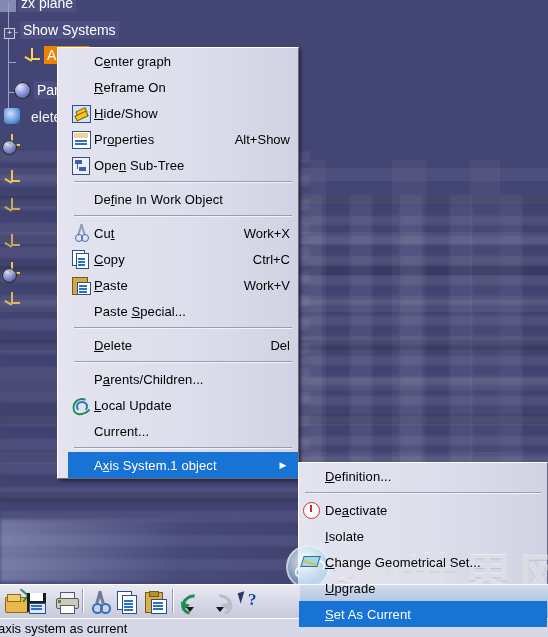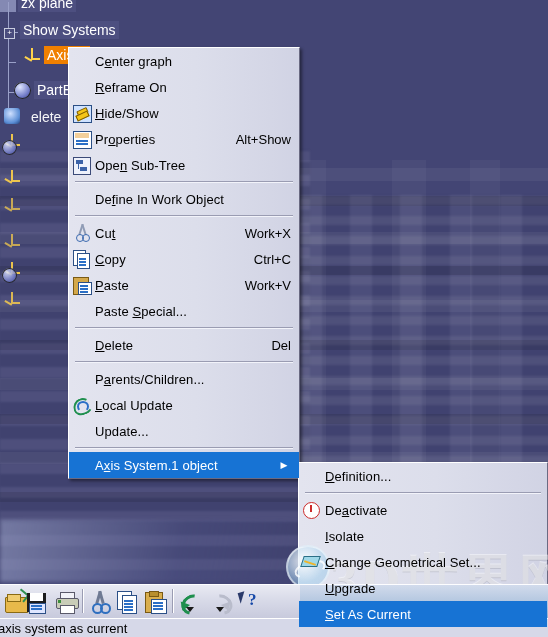--- a/index.html
+++ b/index.html
@@ -70,21 +70,21 @@
     border-right:1px solid #6a6a82;border-bottom:1px solid #6a6a82;
     box-shadow:2px 2px 3px rgba(0,0,0,0.45);
     font-size:13px;color:#000000;
   }
   .menu::before{
     content:"";position:absolute;inset:0;pointer-events:none;
     background:linear-gradient(90deg,#e3e4ef 0%,#dcdeeb 55%,#d1d3e4 100%);
     z-index:0;
   }
   .menu > *{position:relative;z-index:1;}
-  #main-menu{left:68px;top:47px;width:230px;}
+  #main-menu{left:57px;top:47px;width:230px;padding-left:10px;}
   #sub-menu{left:298px;top:462px;width:248px;}
 
   .mi{height:26px;display:flex;align-items:center;padding:0 8px 0 0;cursor:default;}
   .mi .mi-ico{width:26px;min-width:26px;height:22px;position:relative;}
   .mi .mi-lbl{flex:1;white-space:nowrap;letter-spacing:0.1px;}
   .mi .mi-acc{color:#000;padding-left:14px;white-space:nowrap;}
   .mi .mi-arrow{width:14px;text-align:center;font-size:9px;}
   .mi.sel{background:#1773d4;color:#ffffff;}
   .mi u{text-decoration:underline;}
   .sep{height:1px;margin:3px 6px 3px 6px;background:#9a9cb2;border-bottom:1px solid #f2f3fa;}
@@ -419,21 +419,21 @@
       <span class="upd-ico">
           <span class="sw"></span>
           <span class="sw2"></span>
         </span>
     </span>
     <span class="mi-lbl"><span><u>L</u>ocal Update</span></span>
   </div>
 
   <div class="mi">
     <span class="mi-ico"></span>
-    <span class="mi-lbl"><span>Update...</span></span>
+    <span class="mi-lbl"><span>Current...</span></span>
   </div>
 
   <div class="sep"></div>
 
   <div class="mi sel">
     <span class="mi-ico"></span>
     <span class="mi-lbl"><span>A<u>x</u>is System.1 object</span></span>
     <span class="mi-arrow">▶</span>
   </div>
 </div>

